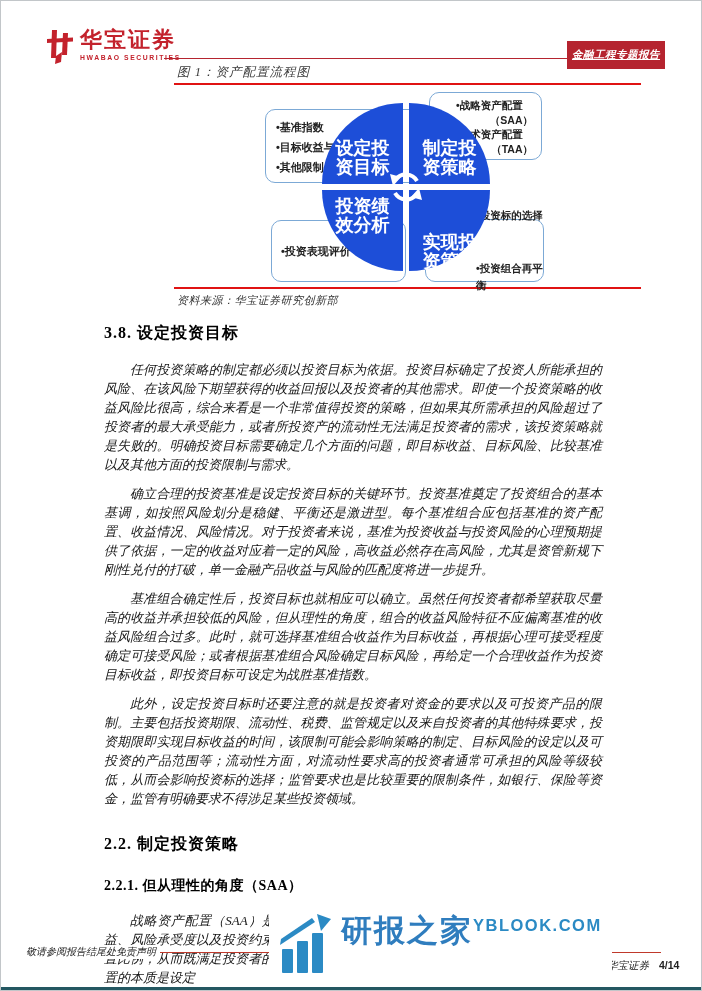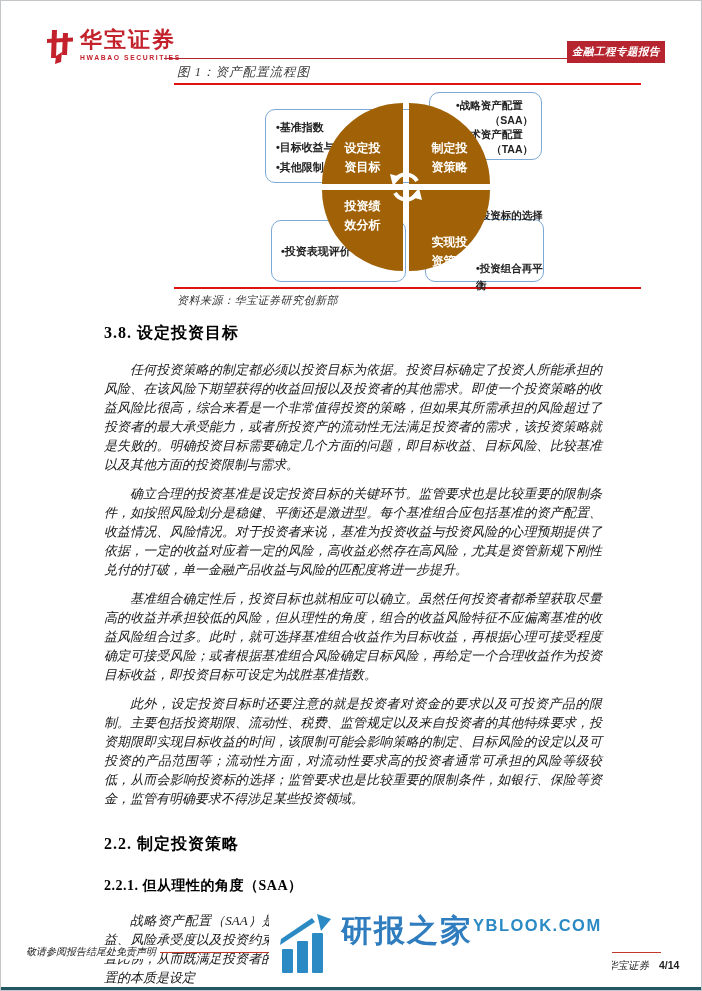--- a/index.html
+++ b/index.html
@@ -9,23 +9,23 @@
     background:#ffffff; border:1px solid #c2c6c9; overflow:hidden;
     font-family:"Liberation Serif","DejaVu Serif",serif; color:#141414;
   }
   
   .logo-wrap { position:absolute; left:45px; top:27px; display:flex; align-items:flex-start; gap:6px; }
   .logo-text { display:flex; flex-direction:column; }
   .logo-cn { font-family:"Liberation Sans","DejaVu Sans",sans-serif; font-weight:bold; font-size:22px; line-height:24px; color:#c3222c; letter-spacing:2px; }
   .logo-en { font-family:"Liberation Sans","DejaVu Sans",sans-serif; font-weight:bold; font-size:6.8px; letter-spacing:1.6px; color:#c3222c; margin-top:2px; }
   .header-rule { position:absolute; left:163px; top:57px; width:403px; height:1.3px; background:#b5242f; }
   .report-badge {
-    position:absolute; left:566px; top:40px; width:98px; height:22px; background:#b5242f;
+    position:absolute; left:566px; top:40px; width:98px; height:28px; background:#b5242f;
     color:#fff; font-size:10.5px; font-weight:bold; font-style:italic;
-    display:flex; align-items:center; justify-content:center; letter-spacing:0.5px;
+    display:flex; align-items:center; justify-content:center; letter-spacing:0.5px;text-decoration:underline;
   }
   
   .fig-title { position:absolute; left:176px; top:63px; font-size:12.5px; font-style:italic; color:#3a3a3a; letter-spacing:1px; }
   .rule-red { position:absolute; left:173px; width:467px; height:2.4px; background:#e01313; }
   .rule-top { top:82px; }
   .rule-bottom { top:286px; }
   .fig-source { position:absolute; left:176px; top:292px; font-size:11px; font-style:italic; color:#333; letter-spacing:0.5px; }
 
   
   .callout {
@@ -34,23 +34,23 @@
     z-index:1;
   }
   .co-tl { left:264px; top:108px; width:192px; height:74px; padding:7px 6px 6px 10px; font-size:11px; line-height:20px; }
   .co-tr { left:428px; top:91px;  width:113px; height:68px; padding:5px 8px 5px 26px; font-size:10.5px; line-height:14.5px; }
   .co-tr .paren { text-align:right; }
   .co-bl { left:270px; top:219px; width:135px; height:62px; display:flex; align-items:center; padding-left:9px; font-size:11px; }
   .co-br { left:424px; top:218px; width:119px; height:63px; display:flex; flex-direction:column; justify-content:center; padding-left:50px; font-size:10.5px; line-height:17px;gap:36px; }
 
   
   .quad {
-    position:absolute; width:81px; height:81px; background:#a16207; z-index:2;
+    position:absolute; width:81px; height:81px; background:#1d4ed8; z-index:2;
     display:flex; justify-content:center; color:#fff; text-align:center;
-    font-family:"Liberation Sans","DejaVu Sans",sans-serif; font-weight:bold; font-size:12px; line-height:19px;
+    font-family:"Liberation Sans","DejaVu Sans",sans-serif; font-weight:bold; font-size:18px; line-height:19px;
   }
   .quad-tl { left:321px; top:102px; border-top-left-radius:100%;     align-items:flex-end; padding-bottom:7px; }
   .quad-tr { left:408px; top:102px; border-top-right-radius:100%;    align-items:flex-end; padding-bottom:7px; }
   .quad-bl { left:321px; top:189px; border-bottom-left-radius:100%;  align-items:flex-start; padding-top:7px; }
   .quad-br { left:408px; top:189px; border-bottom-right-radius:100%; align-items:flex-end; padding-top:17px; }
   .cycle-icon { position:absolute; left:385px; top:166px; z-index:3; }
 
   
   .content { position:absolute; left:103px; top:322px; width:498px; }
   .h-sec { font-size:16px; font-weight:bold; letter-spacing:1px; margin:0 0 16px 0; color:#000;
@@ -150,21 +150,21 @@
       <polygon points="36,33 25,30 33,21" fill="#ffffff"></polygon>
     </svg>
   </span>
 
   <div class="rule-red rule-bottom"></div>
   <div class="fig-source">资料来源：华宝证券研究创新部</div>
 
   <div class="content">
     <div class="h-sec">3.8. 设定投资目标</div>
     <p>任何投资策略的制定都必须以投资目标为依据。投资目标确定了投资人所能承担的风险、在该风险下期望获得的收益回报以及投资者的其他需求。即使一个投资策略的收益风险比很高，综合来看是一个非常值得投资的策略，但如果其所需承担的风险超过了投资者的最大承受能力，或者所投资产的流动性无法满足投资者的需求，该投资策略就是失败的。明确投资目标需要确定几个方面的问题，即目标收益、目标风险、比较基准以及其他方面的投资限制与需求。</p>
-    <p>确立合理的投资基准是设定投资目标的关键环节。监管要求也是比较重要的限制条件，如按照风险划分是稳健、平衡还是激进型。每个基准组合应包括基准的资产配置、收益情况、风险情况。对于投资者来说，基准为投资收益与投资风险的心理预期提供了依据，一定的收益对应着一定的风险，高收益必然存在高风险，尤其是资管新规下刚性兑付的打破，单一金融产品收益与风险的匹配度将进一步提升。</p>
+    <p>确立合理的投资基准是设定投资目标的关键环节。投资基准奠定了投资组合的基本基调，如按照风险划分是稳健、平衡还是激进型。每个基准组合应包括基准的资产配置、收益情况、风险情况。对于投资者来说，基准为投资收益与投资风险的心理预期提供了依据，一定的收益对应着一定的风险，高收益必然存在高风险，尤其是资管新规下刚性兑付的打破，单一金融产品收益与风险的匹配度将进一步提升。</p>
     <p>基准组合确定性后，投资目标也就相应可以确立。虽然任何投资者都希望获取尽量高的收益并承担较低的风险，但从理性的角度，组合的收益风险特征不应偏离基准的收益风险组合过多。此时，就可选择基准组合收益作为目标收益，再根据心理可接受程度确定可接受风险；或者根据基准组合风险确定目标风险，再给定一个合理收益作为投资目标收益，即投资目标可设定为战胜基准指数。</p>
     <p>此外，设定投资目标时还要注意的就是投资者对资金的要求以及可投资产品的限制。主要包括投资期限、流动性、税费、监管规定以及来自投资者的其他特殊要求，投资期限即实现目标收益的时间，该限制可能会影响策略的制定、目标风险的设定以及可投资的产品范围等；流动性方面，对流动性要求高的投资者通常可承担的风险等级较低，从而会影响投资标的选择；监管要求也是比较重要的限制条件，如银行、保险等资金，监管有明确要求不得涉足某些投资领域。</p>
     <div class="h-sec h-sec2">2.2. 制定投资策略</div>
     <div class="h-sub">2.2.1. 但从理性的角度（SAA）</div>
     <p>战略资产配置（SAA）是确定投资策略的第一步。其目的在于把投资者的目标收益、风险承受度以及投资约束整合到对资产的长期展望中去，以确定各类资产的长期配置比例，从而既满足投资者的投资目标又符合投资者的约束条件。可见，战略性资产配置的本质是设定</p>
   </div>
 
   <div class="footer-rule"></div>
   <div class="disclaimer">敬请参阅报告结尾处免责声明</div>
 

